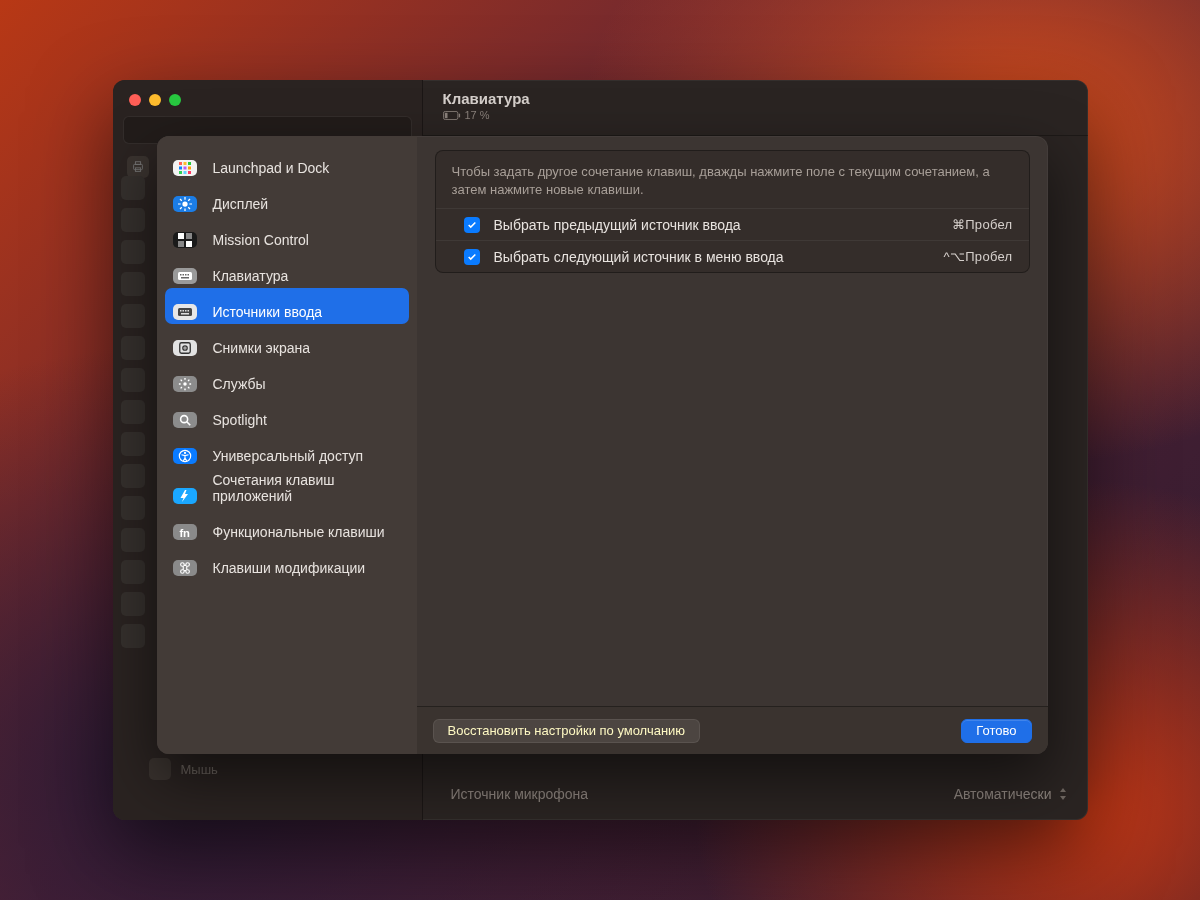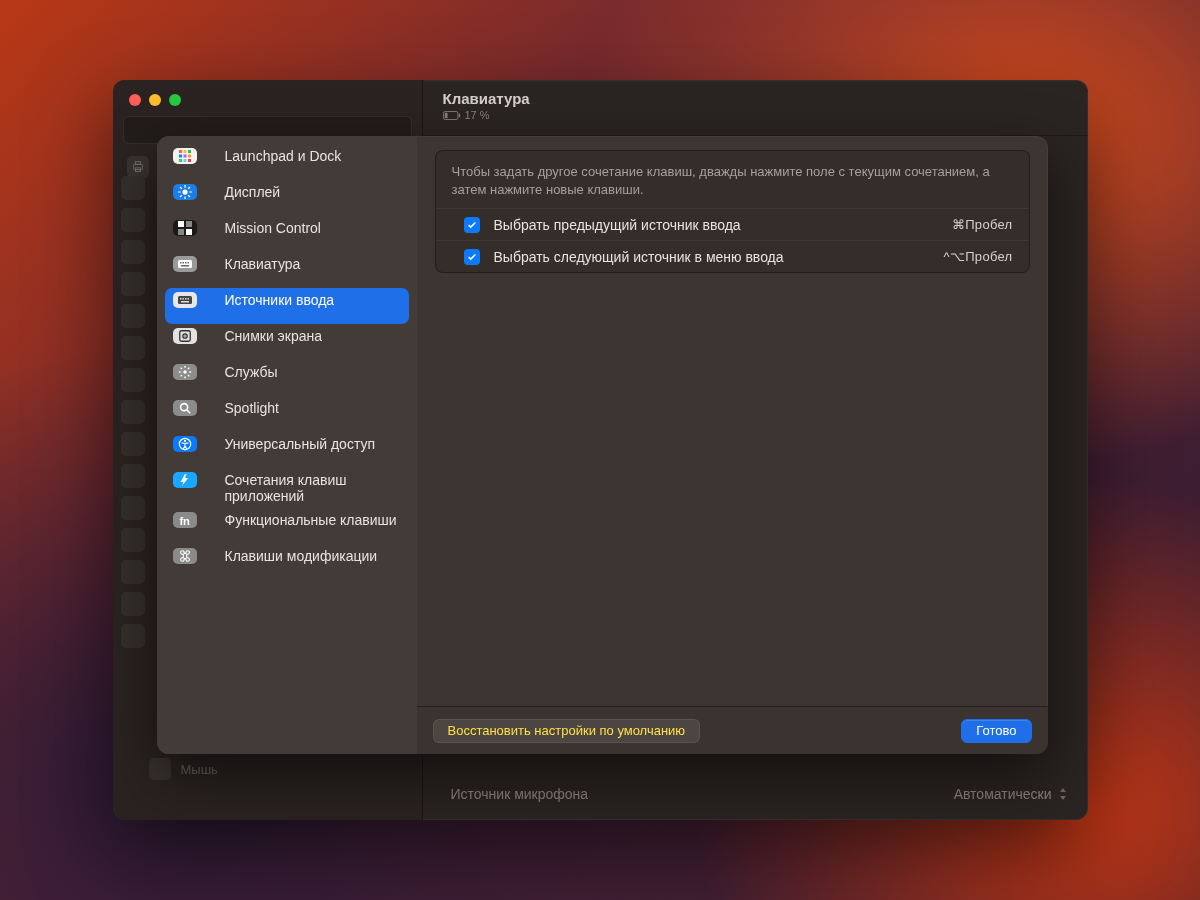--- a/index.html
+++ b/index.html
@@ -95,21 +95,21 @@
     display: flex;
     overflow: hidden;
   }
   .sheet-left {
     width: 260px;
     background: #433b37;
     padding: 8px;
     overflow-y: auto;
   }
   .cat {
-    display: flex; align-items: flex-start; gap: 28px;
+    display: flex; align-items: flex-end; gap: 16px;
     min-height: 36px; padding: 4px 8px; border-radius: 7px;
     color: #e8e3df; font-size: 14px;
     cursor: default;
   }
   .cat.sel { background: #1f6fe8; color: #fff; }
   .cat .cicon {
     width: 24px; height: 16px; border-radius: 5px;
     flex: 0 0 24px;
     display:flex;align-items:center;justify-content:center;
     font-size: 13px; color:#fff;
@@ -163,21 +163,21 @@
   .sheet-footer {
     height: 48px;
     border-top: 1px solid rgba(0,0,0,.35);
     display: flex; align-items: center; justify-content: space-between;
     padding: 0 16px;
     background: #3a332f;
   }
   .btn {
     height: 24px; padding: 0 14px;
     border-radius: 6px;
-    font-size: 13px; color: #fde047;
+    font-size: 13px; color: #fef9c3;
     border: 1px solid rgba(255,255,255,.08);
     background: #4c4541;
     display:flex;align-items:center;
   }
   .btn.primary {
     background: #1f6fe8; border-color: #1f6fe8; color:#fff;
     box-shadow: 0 1px 0 rgba(255,255,255,.15) inset;
     justify-content: flex-end;
   }
 

